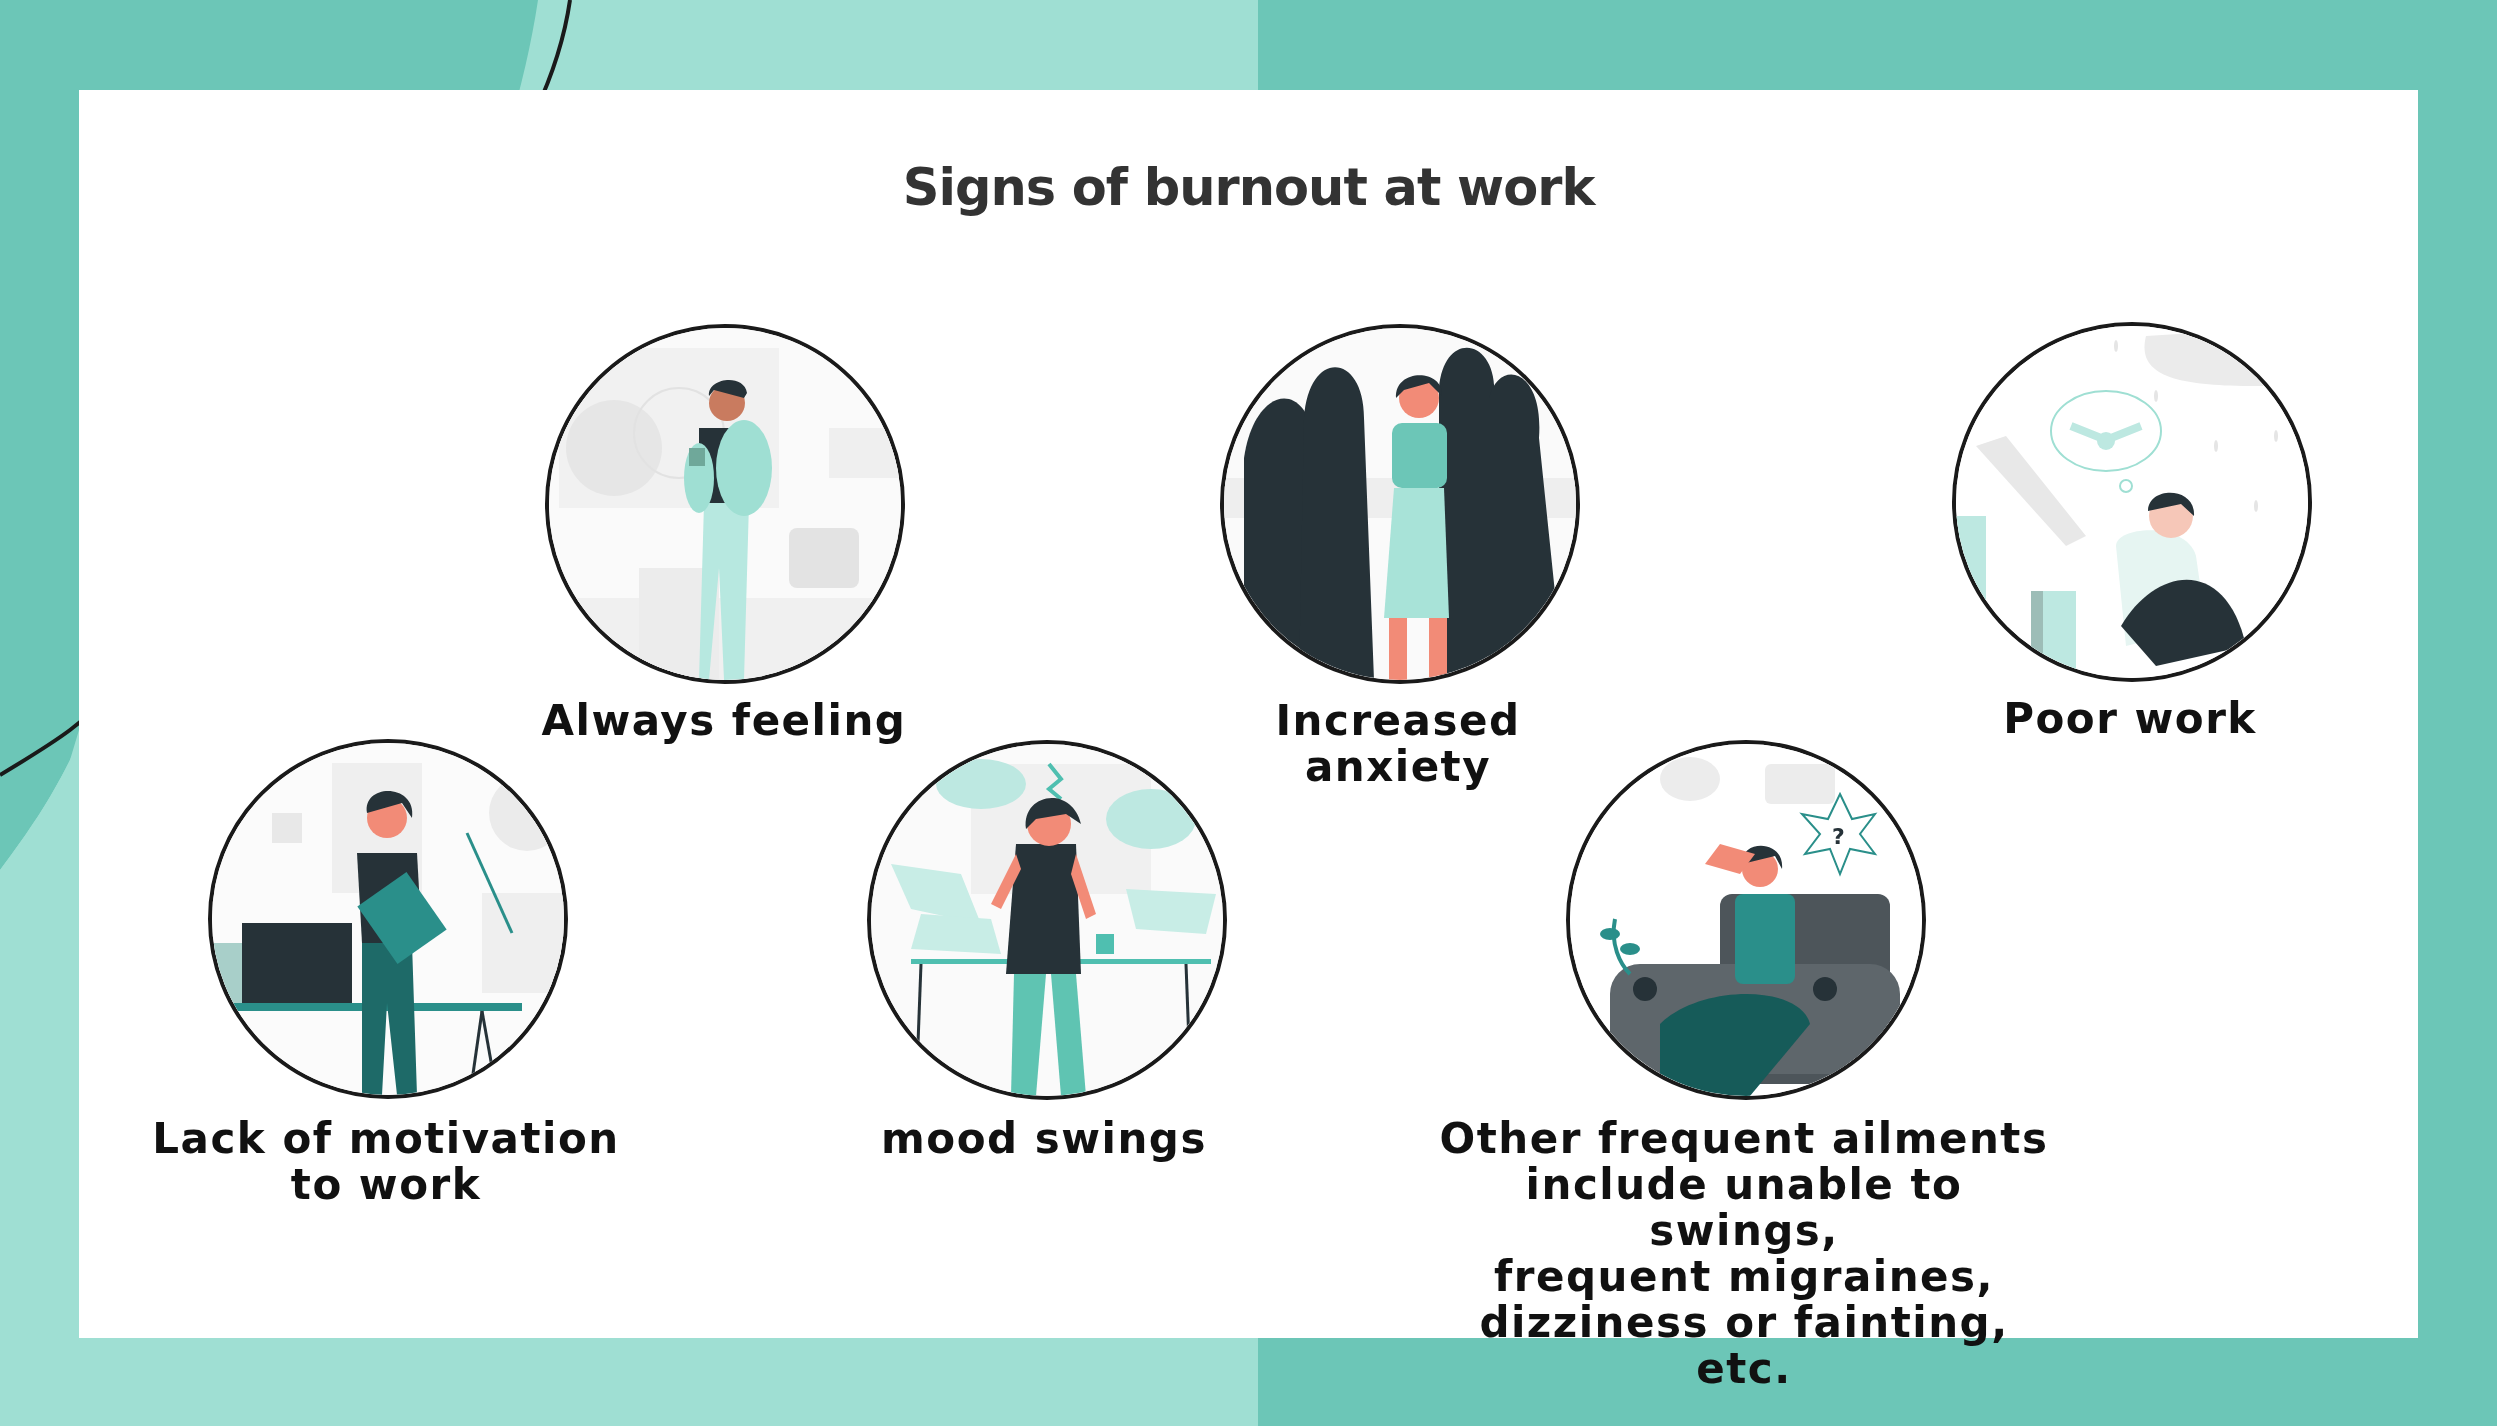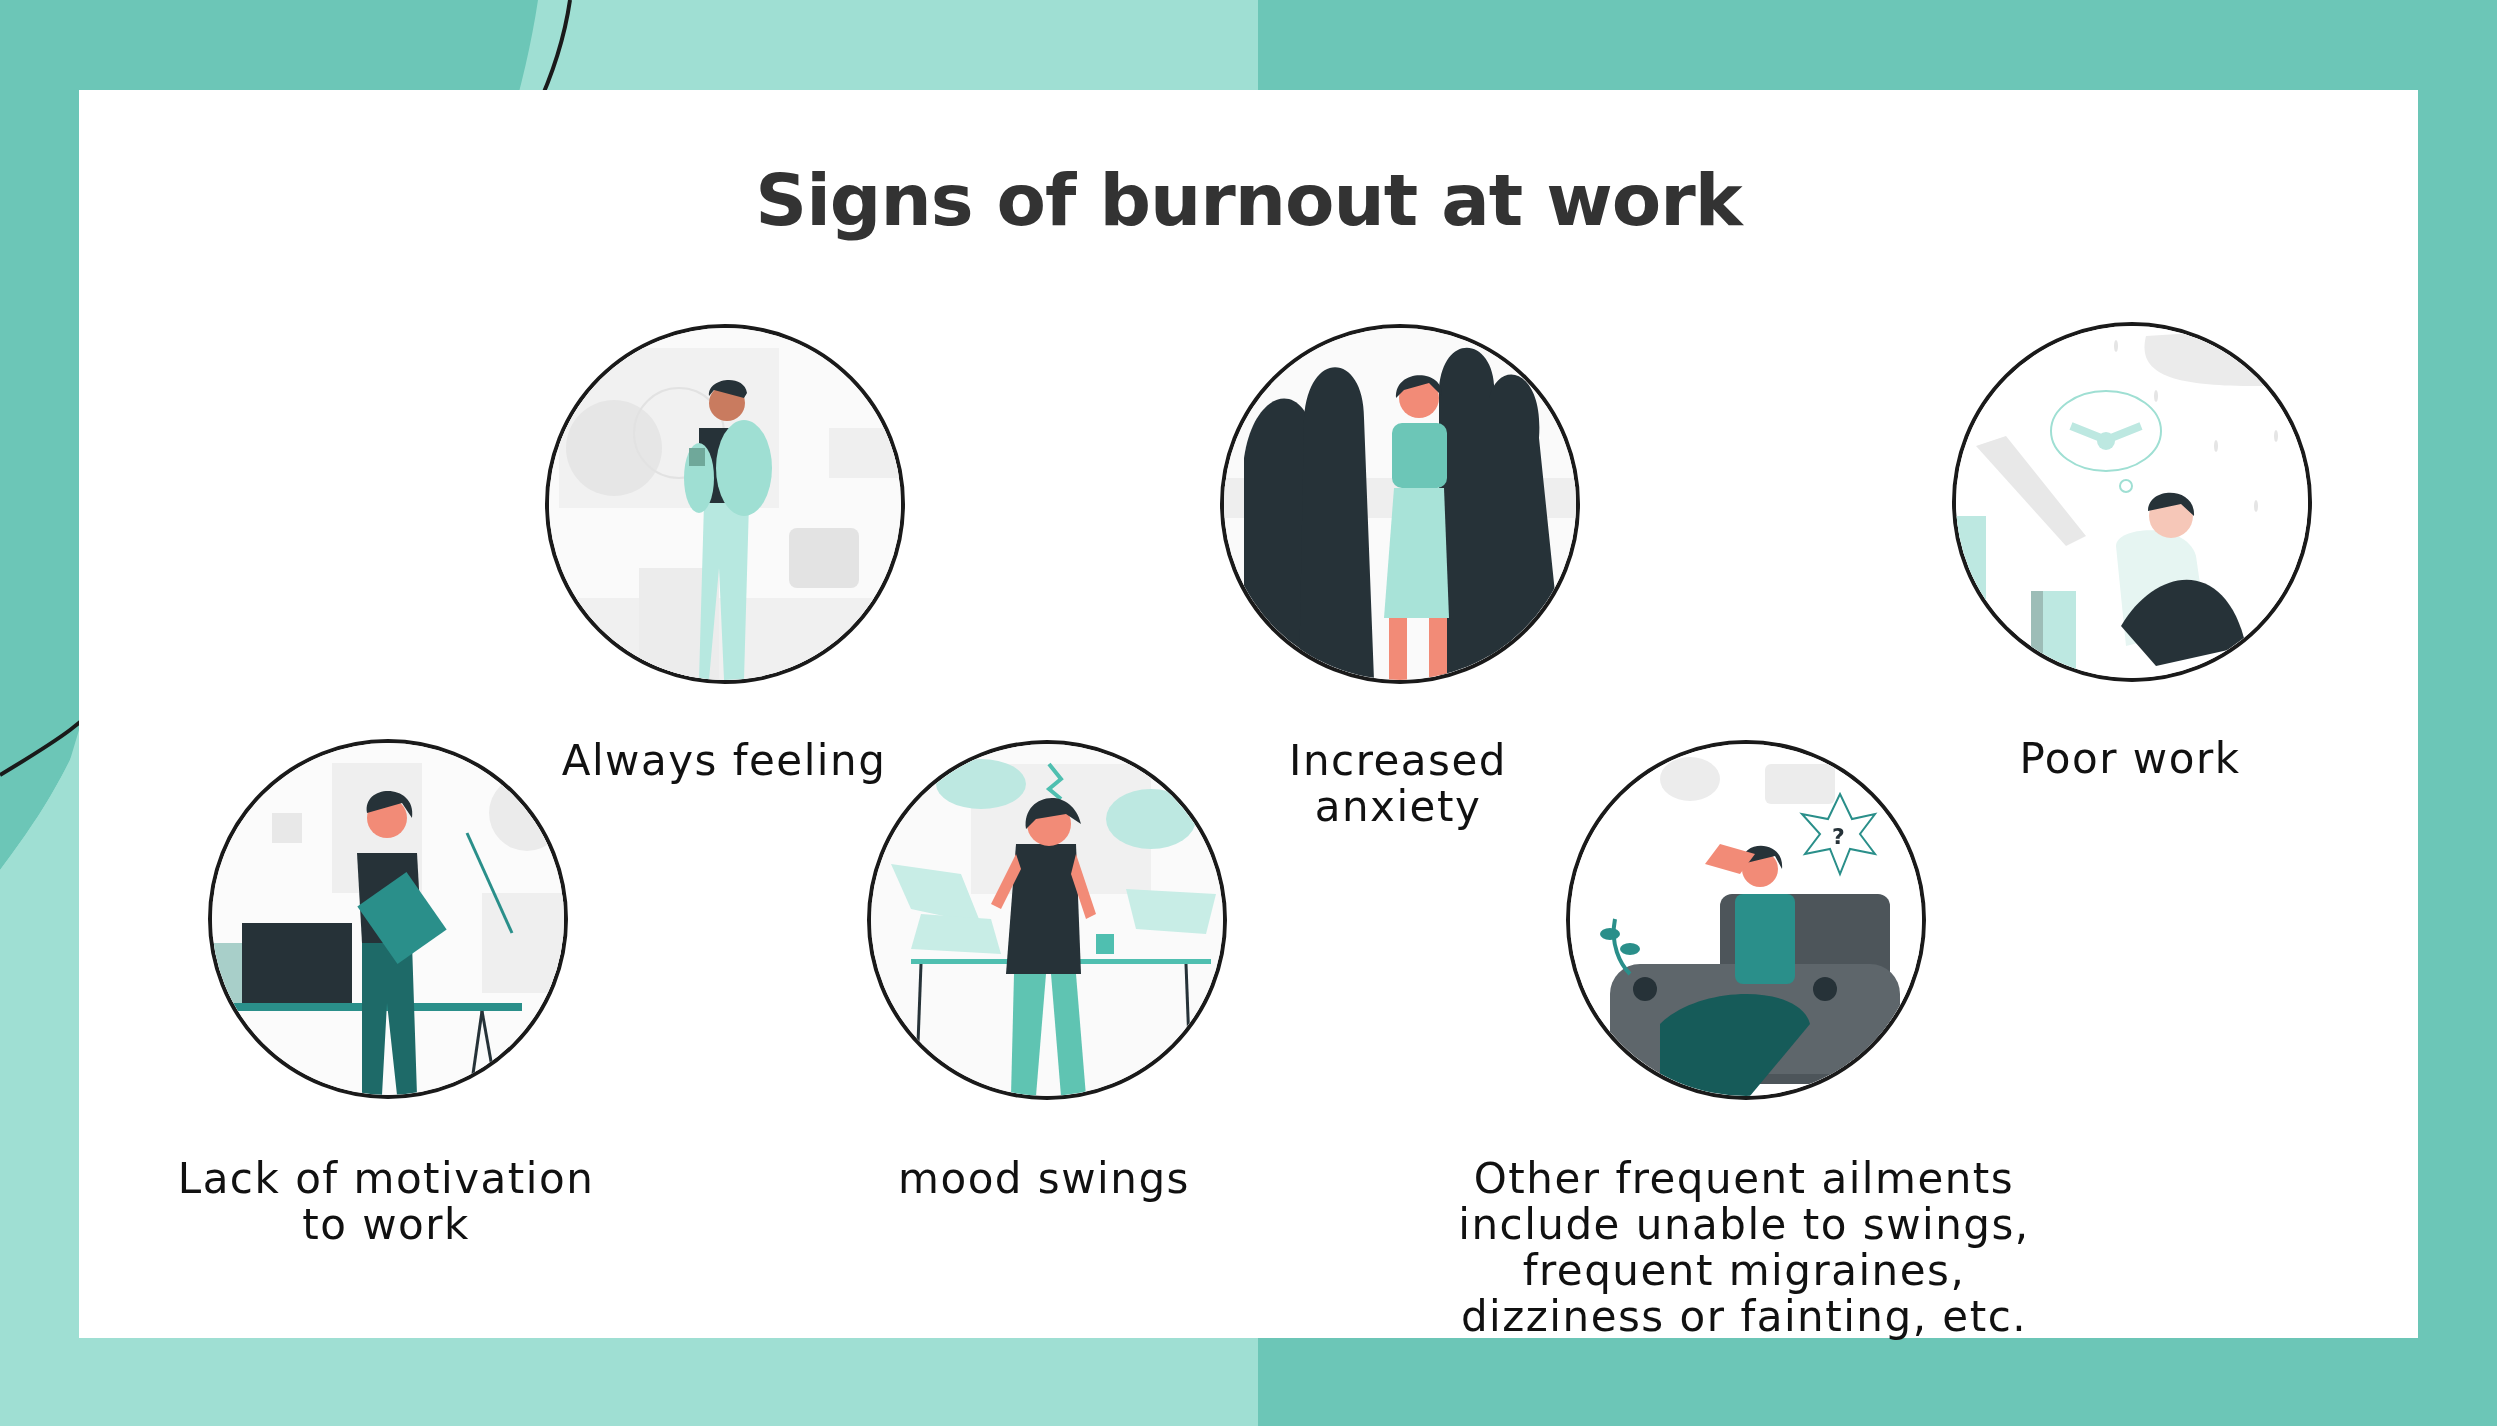--- a/index.html
+++ b/index.html
@@ -1,24 +1,24 @@
 <!DOCTYPE html>
 <html><head>
   <meta charset="utf-8">
   <style>
     html, body { margin:0; padding:0; }
     body { width:2497px; height:1426px; position:relative; overflow:hidden; background:#9FDFD3; font-family:"Liberation Sans", sans-serif; }
     .bg-left { position:absolute; left:0; top:0; width:1258px; height:1426px; background:#9FDFD3; }
     .bg-right { position:absolute; left:1258px; top:0; width:1239px; height:1426px; background:#6CC6B7; }
     .panel { position:absolute; left:79px; top:90px; width:2339px; height:1248px; background:#ffffff; }
     .deco { position:absolute; left:0; top:0; width:2497px; height:1426px; pointer-events:none; }
-    .title { position:absolute; left:0; width:2497px; top:158px; text-align:center; font-family:"DejaVu Sans", sans-serif; font-weight:bold; font-size:72px; color:#333333; letter-spacing:-1px; margin:0; }
+    .title { position:absolute; left:0; width:2497px; top:158px; text-align:center; font-family:"DejaVu Sans", sans-serif; font-weight:bold; font-size:51px; color:#333333; letter-spacing:-1px; margin:0; }
     .circle { position:absolute; width:352px; height:352px; border-radius:50%; border:4px solid #1a1a1a; overflow:hidden; background:#f6f6f6; box-sizing:content-box; }
     .circle svg { width:100%; height:100%; display:block; }
-    .label { position:absolute; text-align:center; font-family:"DejaVu Sans", sans-serif; font-size:42px; line-height:46px; color:#111111; letter-spacing:1.5px; font-weight:normal; width:640px;margin-top:40px; }
+    .label { position:absolute; text-align:center; font-family:"DejaVu Sans", sans-serif; font-size:42px; line-height:46px; color:#111111; letter-spacing:1.5px; font-weight:bold; width:640px; }
     .label span { display:block; }
   </style>
 </head>
 <body>
 
 <div class="bg-left"></div>
 <div class="bg-right"></div>
 
 <svg class="deco" viewBox="0 0 2497 1426">
   <path d="M0,0 L538,0 C520,120 470,260 420,320 C360,400 290,420 230,430 C170,440 130,480 110,560 C90,650 90,720 70,760 C50,800 30,830 0,870 Z" fill="#6CC6B7"></path>

